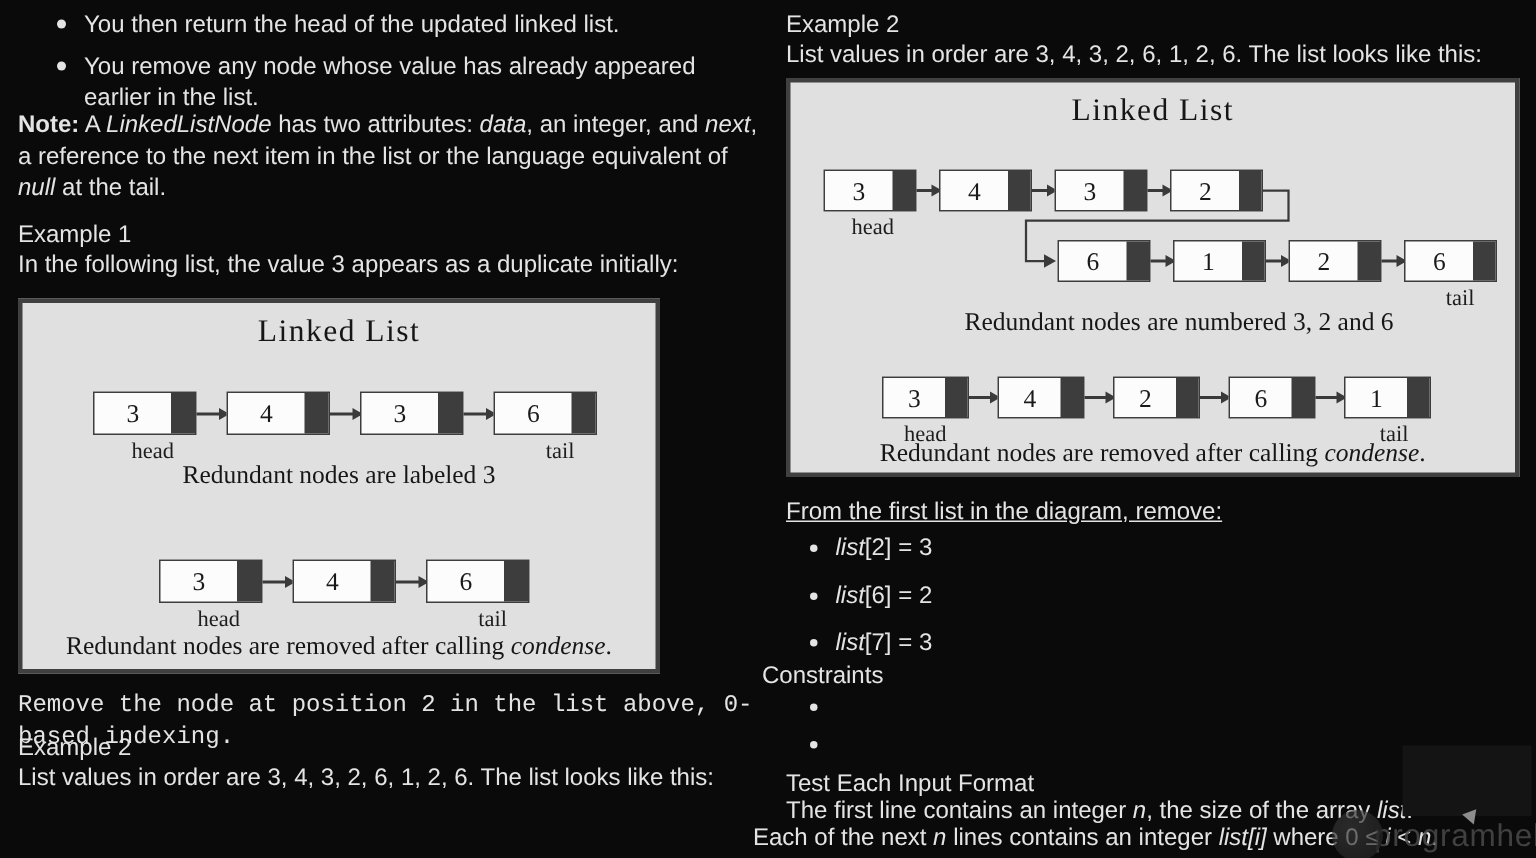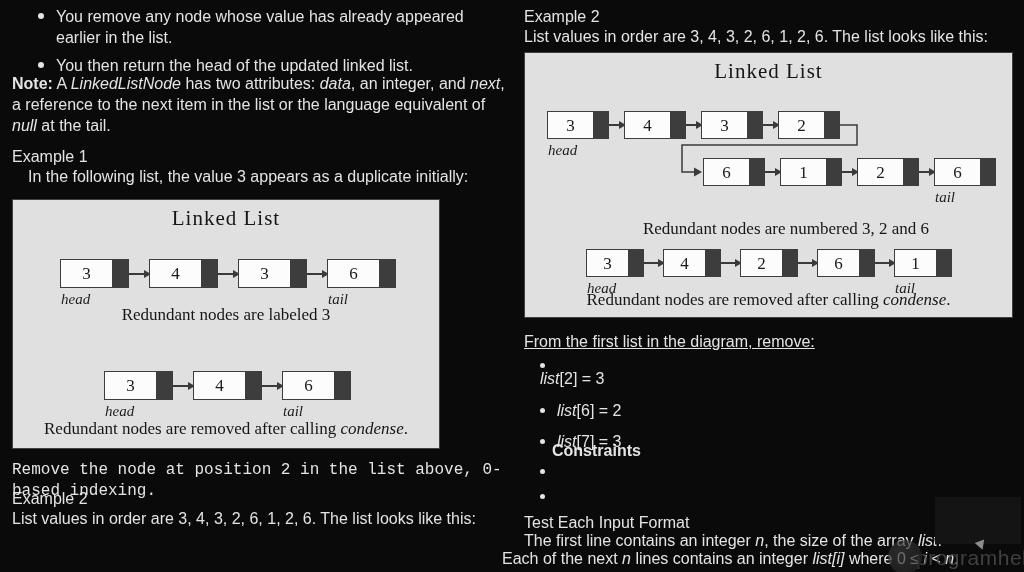--- a/index.html
+++ b/index.html
@@ -12,41 +12,41 @@
   .fw-b{font-weight:bold;}
   .fs-i{font-style:italic;}
 
   
   .bl{display:flex;align-items:flex-start;margin-bottom:7px;}
   .dot{flex:none;width:6px;height:6px;border-radius:50%;background:#e4e4e4;margin:7px 12px 0 0;}
   .bl-sm .dot{width:5px;height:5px;margin-top:8px;}
 
   
   .diagram{
-    position:absolute;background:#e0e0e0;border:1px solid #404040;
+    position:absolute;background:#e0e0e0;border:3px solid #404040;
     color:#161616;font-family:"Liberation Serif","DejaVu Serif",serif;
     box-sizing:border-box;
   }
   .dg-title{
     position:absolute;left:0;right:0;top:8px;text-align:center;
     font-size:21px;letter-spacing:1px;
   }
   .noderow{position:absolute;display:flex;align-items:center;}
   .lnode{
     position:relative;flex:none;display:flex;height:29px;
     border:1.5px solid #3d3d3d;background:#fcfcfc;box-sizing:border-box;
   }
   .lnode .val{
     flex:1;display:flex;align-items:center;justify-content:center;
     font-size:17px;color:#1a1a1a;
   }
   .lnode .ptr{flex:none;width:16px;background:#3d3d3d;}
   .nlabel{
     position:absolute;top:100%;left:0;right:14px;margin-top:2px;
-    text-align:left;font-style:italic;font-size:15px;color:#1d1d1d;white-space:nowrap;
+    text-align:right;font-size:15px;color:#1d1d1d;white-space:nowrap;
   }
   .link{flex:none;position:relative;height:2px;background:#3a3a3a;}
   .link::after{
     content:"";position:absolute;right:-2px;top:50%;transform:translateY(-50%);
     width:0;height:0;border-top:4px solid transparent;border-bottom:4px solid transparent;
     border-left:7px solid #3a3a3a;
   }
   .dg-caption{position:absolute;left:0;right:0;text-align:center;font-size:17px;color:#161616;}
 
   
@@ -76,32 +76,32 @@
     border-left:5px solid transparent;border-right:5px solid transparent;
     border-top:9px solid #9a9a9a;transform:rotate(-20deg);opacity:.9;
   }
 </style>
 </head>
 <body>
 
 <div class="abs" style="left:38px;top:6px;width:470px;">
   <div class="bl">
     <span class="dot"></span>
+    <span>You then return the head of the updated linked list.</span>
+  </div>
+  <div class="bl">
+    <span class="dot"></span>
     <span>You remove any node whose value has already appeared earlier in the list.</span>
   </div>
-  <div class="bl">
-    <span class="dot"></span>
-    <span>You then return the head of the updated linked list.</span>
-  </div>
 </div>
 
 <div class="abs" style="left:12px;top:73px;width:494px;"><span class="fw-b">Note:</span><span>  A </span><span class="fs-i">LinkedListNode</span><span> has two attributes: </span><span class="fs-i">data</span><span>, an integer, and </span><span class="fs-i">next</span><span>, a reference to the next item in the list or the language equivalent of </span><span class="fs-i">null</span><span> at the tail.</span></div>
 
 <div class="abs" style="left:12px;top:146px;">Example 1</div>
-<div class="abs" style="left:12px;top:166px;width:494px;margin-left:16px;">In the following list, the value 3 appears as a duplicate initially:</div>
+<div class="abs" style="left:12px;top:166px;width:494px;">In the following list, the value 3 appears as a duplicate initially:</div>
 
 <div class="diagram d1">
   <div class="dg-title">Linked List</div>
 
   <div class="noderow" style="left:47px;top:59px;">
     <div class="lnode">
       <span class="val">3</span>
       <span class="ptr"></span>
       <span class="nlabel">head</span>
     </div>
@@ -201,21 +201,21 @@
       <span class="ptr"></span>
     </div>
     <span class="link"></span>
     <div class="lnode">
       <span class="val">6</span>
       <span class="ptr"></span>
       <span class="nlabel">tail</span>
     </div>
   </div>
 
-  <div class="dg-caption" style="top:165px;padding-left:35px;">Redundant nodes are numbered 3, 2 and 6</div>
+  <div class="dg-caption" style="top:149px;padding-left:35px;">Redundant nodes are numbered 3, 2 and 6</div>
 
   <div class="noderow rowC" style="left:61px;top:196px;">
     <div class="lnode">
       <span class="val">3</span>
       <span class="ptr"></span>
       <span class="nlabel">head</span>
     </div>
     <span class="link"></span>
     <div class="lnode">
       <span class="val">4</span>
@@ -238,35 +238,35 @@
       <span class="nlabel">tail</span>
     </div>
   </div>
 
   <div class="dg-caption" style="top:236px;"><span>Redundant nodes are removed after calling </span><span class="fs-i">condense</span><span>.</span></div>
 </div>
 
 <div class="abs" style="left:524px;top:331px;text-decoration:underline;">From the first list in the diagram, remove:</div>
 
 <div class="abs" style="left:540px;top:355px;width:300px;">
-  <div class="bl bl-sm" style="margin-bottom:11px;flex-direction:column;">
+  <div class="bl bl-sm" style="margin-bottom:11px;">
     <span class="dot"></span>
     <span><span class="fs-i">list</span><span>[2] = 3</span></span>
   </div>
   <div class="bl bl-sm" style="margin-bottom:10px;">
     <span class="dot"></span>
     <span><span class="fs-i">list</span><span>[6] = 2</span></span>
   </div>
   <div class="bl bl-sm">
     <span class="dot"></span>
     <span><span class="fs-i">list</span><span>[7] = 3</span></span>
   </div>
 </div>
 
-<div class="abs" style="left:552px;top:440px;font-weight:bold;">Constraints</div>
+<div class="abs" style="left:508px;top:440px;">Constraints</div>
 
 <div class="abs" style="left:540px;top:461px;width:420px;">
   <div class="bl bl-sm" style="margin-bottom:12px;">
     <span class="dot"></span>
   </div>
   <div class="bl bl-sm">
     <span class="dot"></span>
   </div>
 </div>
 

